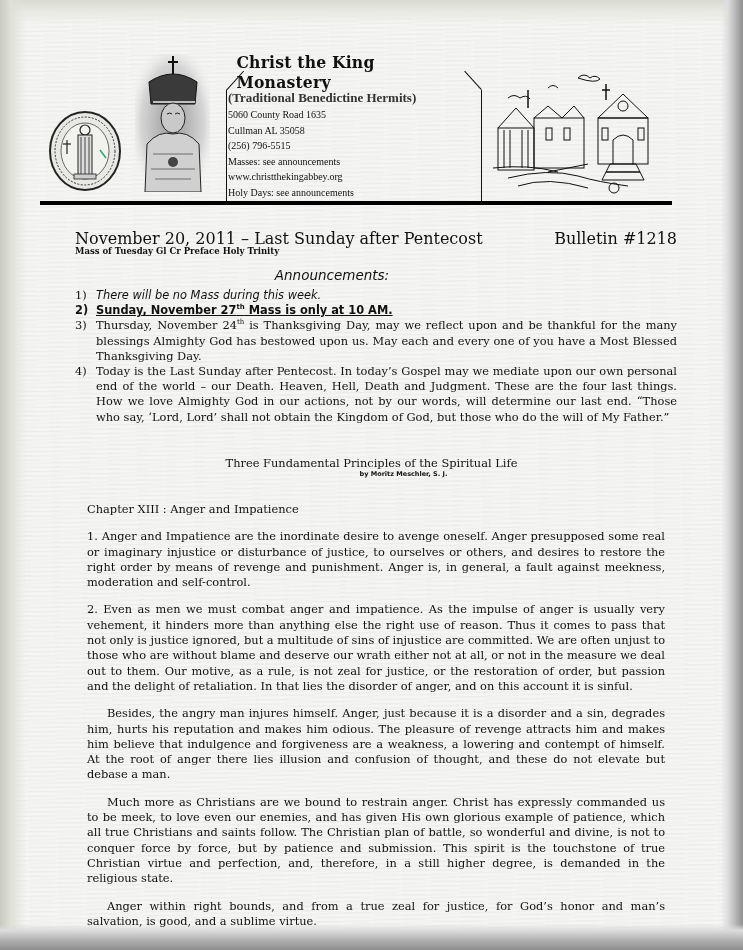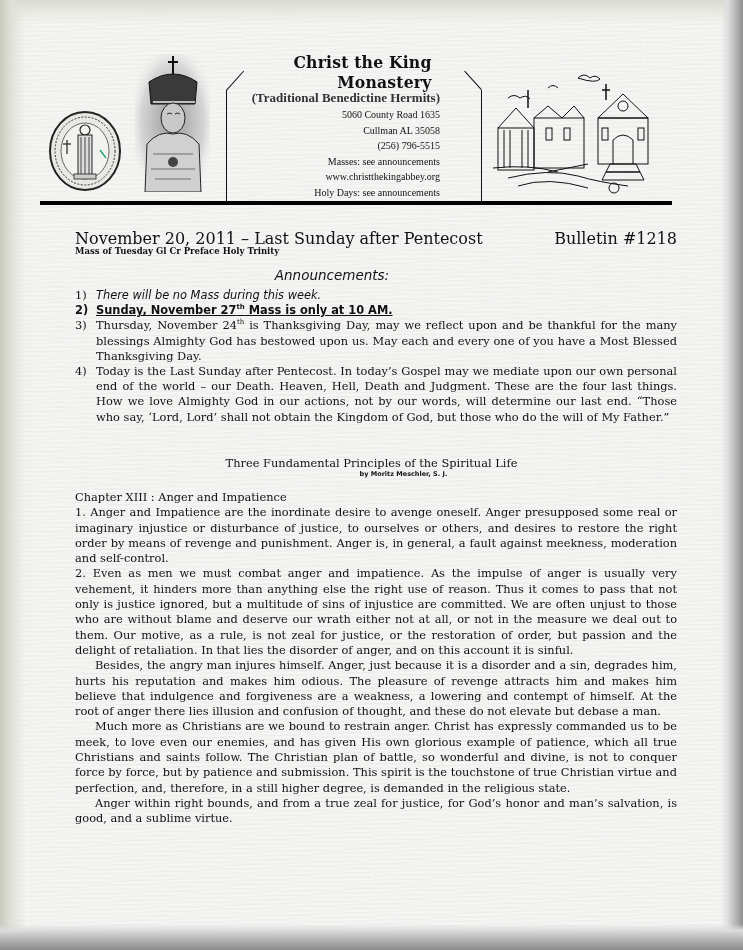--- a/index.html
+++ b/index.html
@@ -29,21 +29,21 @@
   
   .seal { position: absolute; left: 48px; top: 110px; width: 74px; height: 82px; }
   .queen { position: absolute; left: 135px; top: 54px; width: 75px; height: 138px; }
   .monastery-drawing { position: absolute; left: 488px; top: 68px; width: 180px; height: 128px; }
 
   .divider-left { position: absolute; left: 226px; top: 90px; width: 1px; height: 112px; background: #111; }
   .divider-right { position: absolute; left: 481px; top: 90px; width: 1px; height: 112px; background: #111; }
   .diag { position: absolute; height: 1px; background: #111; transform-origin: 0 0; }
   .header-rule { position: absolute; left: 40px; top: 201px; width: 632px; height: 4px; background: #000; }
 
-  .header-center { position: absolute; left: 228px; top: 52px; width: 212px; text-align: right; }
+  .header-center { position: absolute; left: 228px; top: 52px; width: 212px; text-align: left; }
   .title { font-family: "DejaVu Serif", serif; font-weight: bold; font-size: 17px; letter-spacing: 0.2px; line-height: 20px; transform: scaleX(0.92); }
   .subtitle { font-family: "Liberation Serif", serif; font-size: 13px; line-height: 12px; color: #333; font-weight: bold; }
   .hline { font-family: "Liberation Serif", serif; font-size: 10px; line-height: 15.5px; }
 
   
   .meta { position: absolute; left: 75px; top: 232px; width: 602px; }
   .date-line { font-family: "DejaVu Serif", serif; font-size: 16px; line-height: 13px; display: flex; justify-content: space-between; }
   .mass-line { font-family: "DejaVu Serif", serif; font-size: 8.5px; font-weight: bold; line-height: 12px; }
   .ann-heading { position: absolute; left: 0; top: 267px; width: 664px; text-align: center; font-family: "DejaVu Sans", sans-serif; font-style: italic; font-size: 13.5px; }
 
@@ -53,21 +53,21 @@
   .ann-text { flex: 1; text-align: justify; }
   .ann-item.italic .ann-text { font-family: "DejaVu Sans", sans-serif; font-style: italic; }
   .ann-item.bold .ann-text, .ann-item.bold .ann-num { font-family: "DejaVu Sans", sans-serif; font-weight: bold; }
   .ann-item.bold .ann-text { text-decoration: underline; }
   sup { font-size: 7px; line-height: 0; }
 
   .book-title { position: absolute; left: 0; top: 456px; width: 743px; text-align: center; font-family: "DejaVu Serif", serif; font-size: 11.4px; }
   .book-author { position: absolute; left: 0; top: 470px; width: 743px; text-align: center; font-family: "DejaVu Sans", sans-serif; font-size: 6.5px; font-weight: bold; margin-left: 32px; }
 
   .chapter { position: absolute; left: 75px; top: 490px; width: 602px; font-family: "DejaVu Serif", serif; font-size: 11.4px; line-height: 15.3px; text-align: justify; }
-  .chapter p { margin: 0; }
+  .chapter p { margin: 12px; }
   .chapter .indent { text-indent: 20px; }
 </style>
 </head>
 <body>
 
 <div class="page">
   <div class="bevel-top"></div>
   <div class="bevel-left"></div>
   <div class="bevel-right"></div>
   <div class="bevel-bottom"></div>

